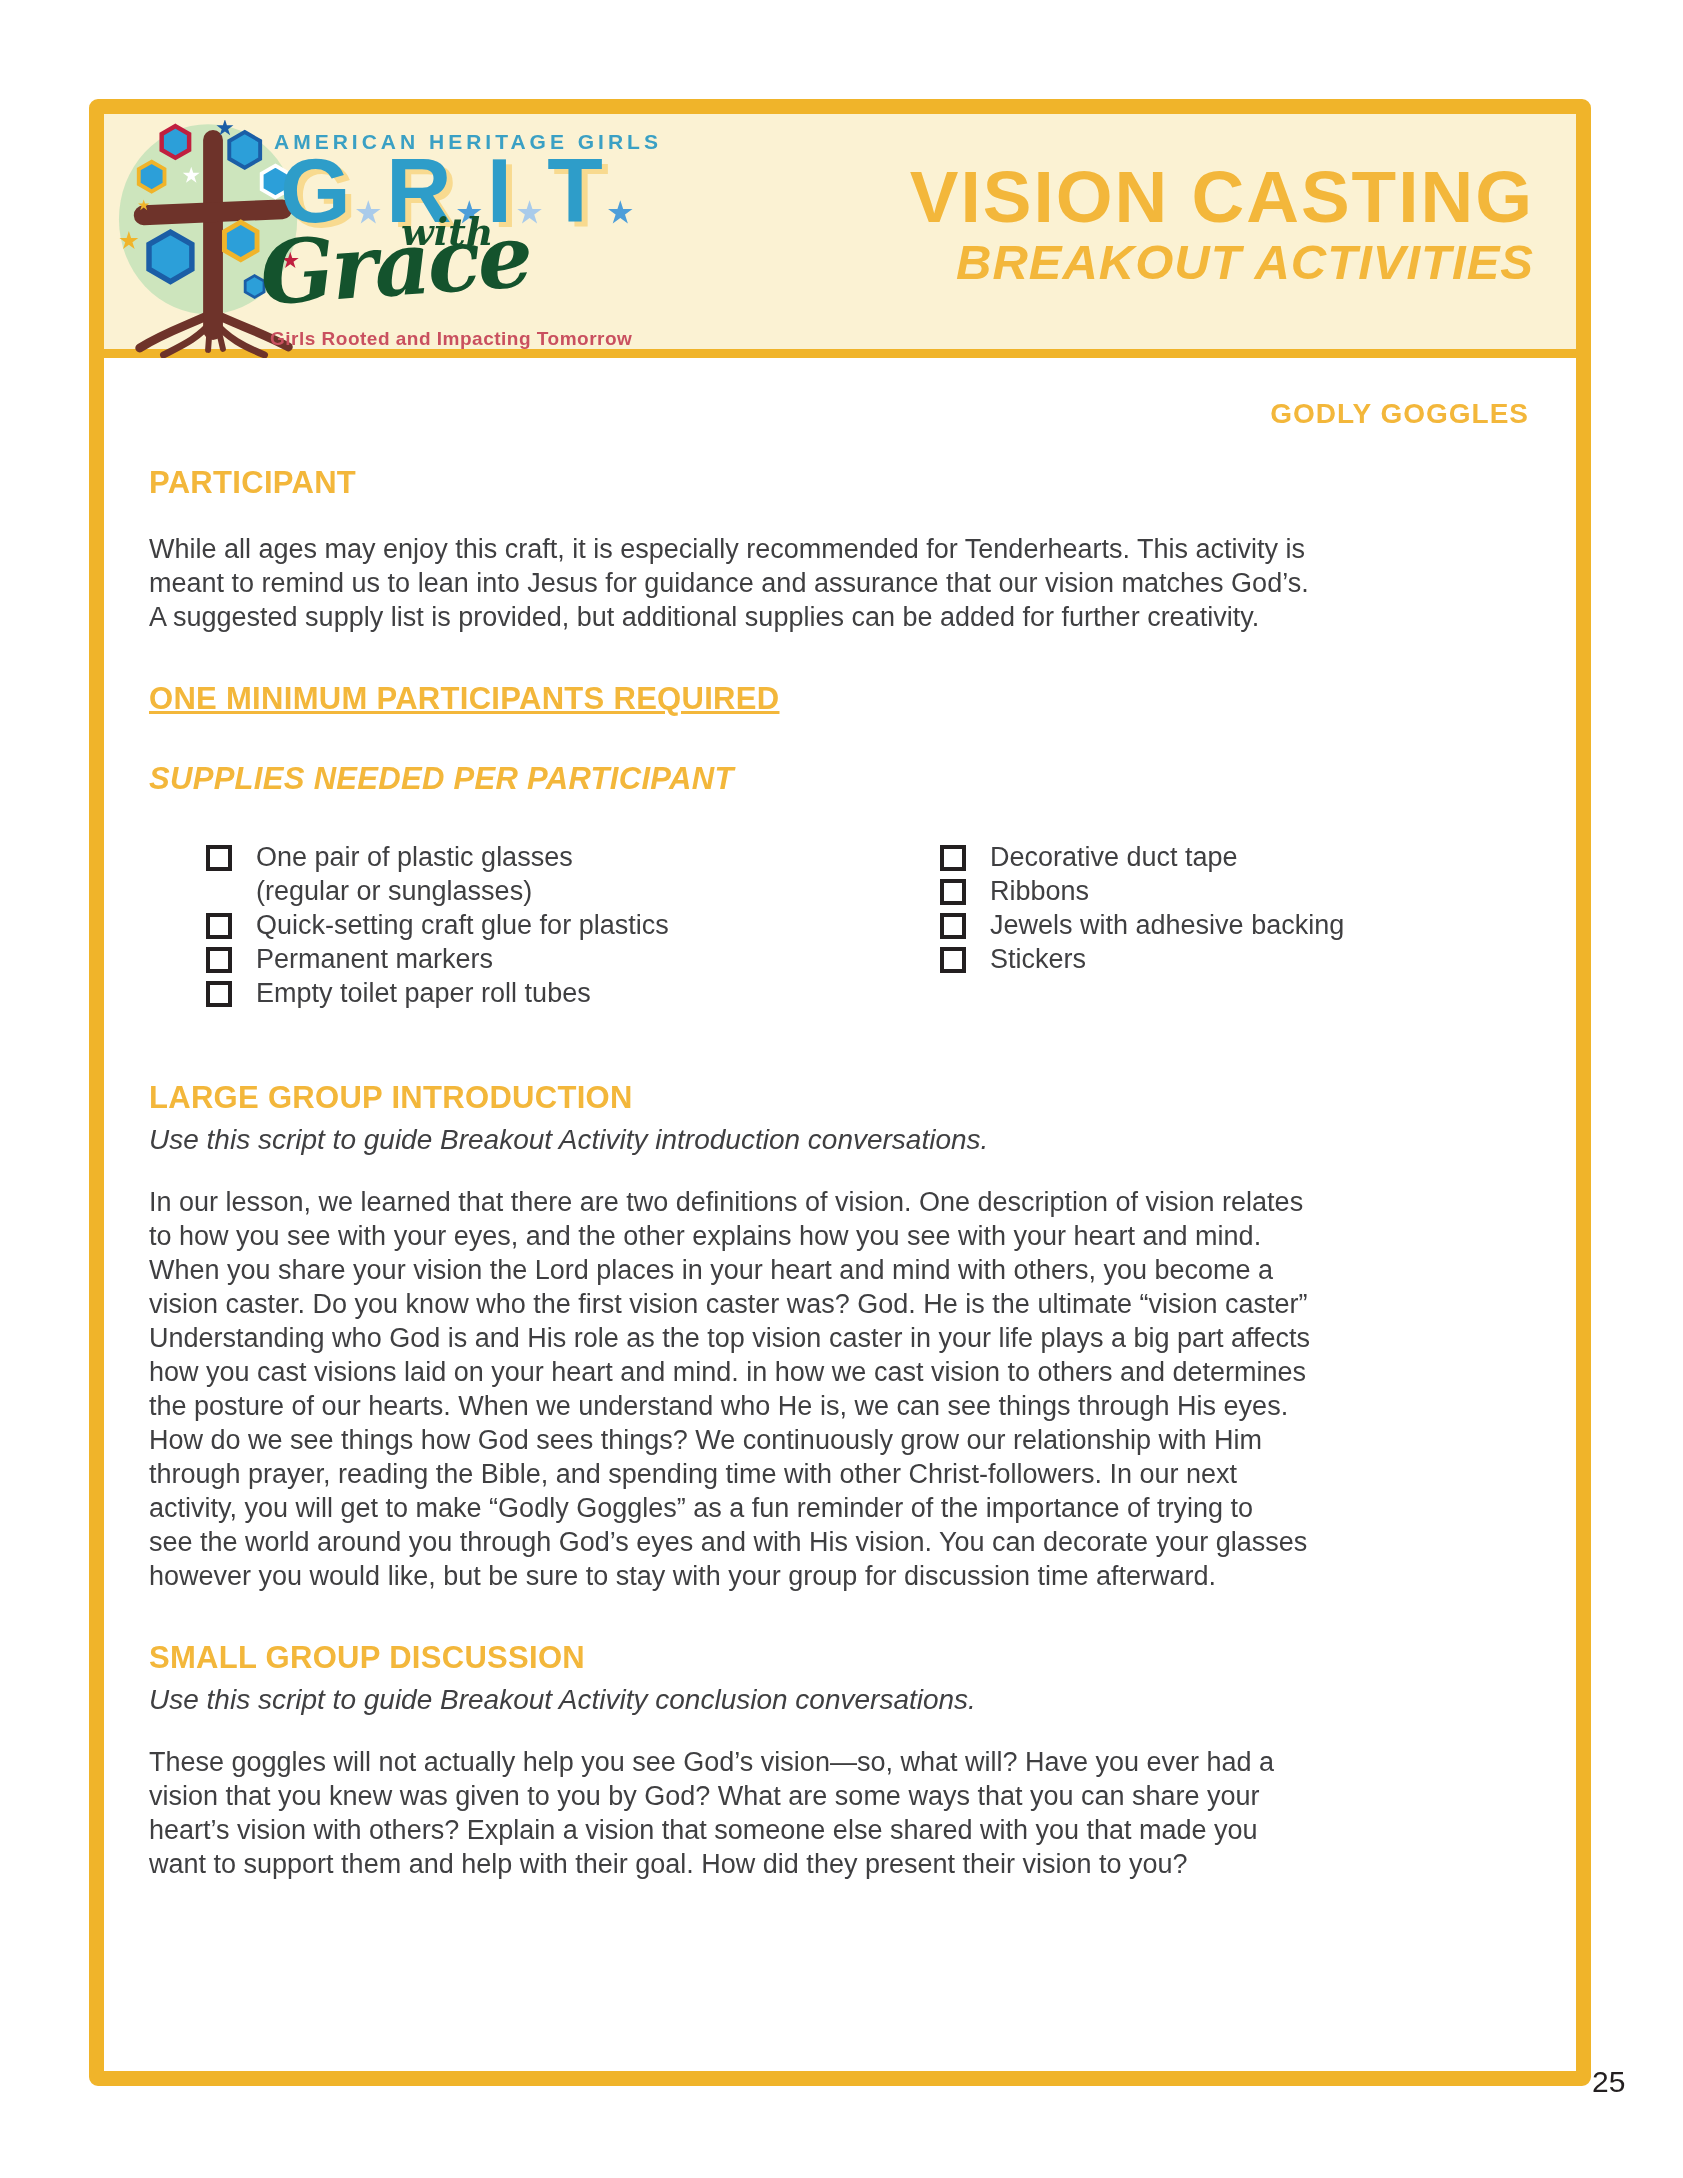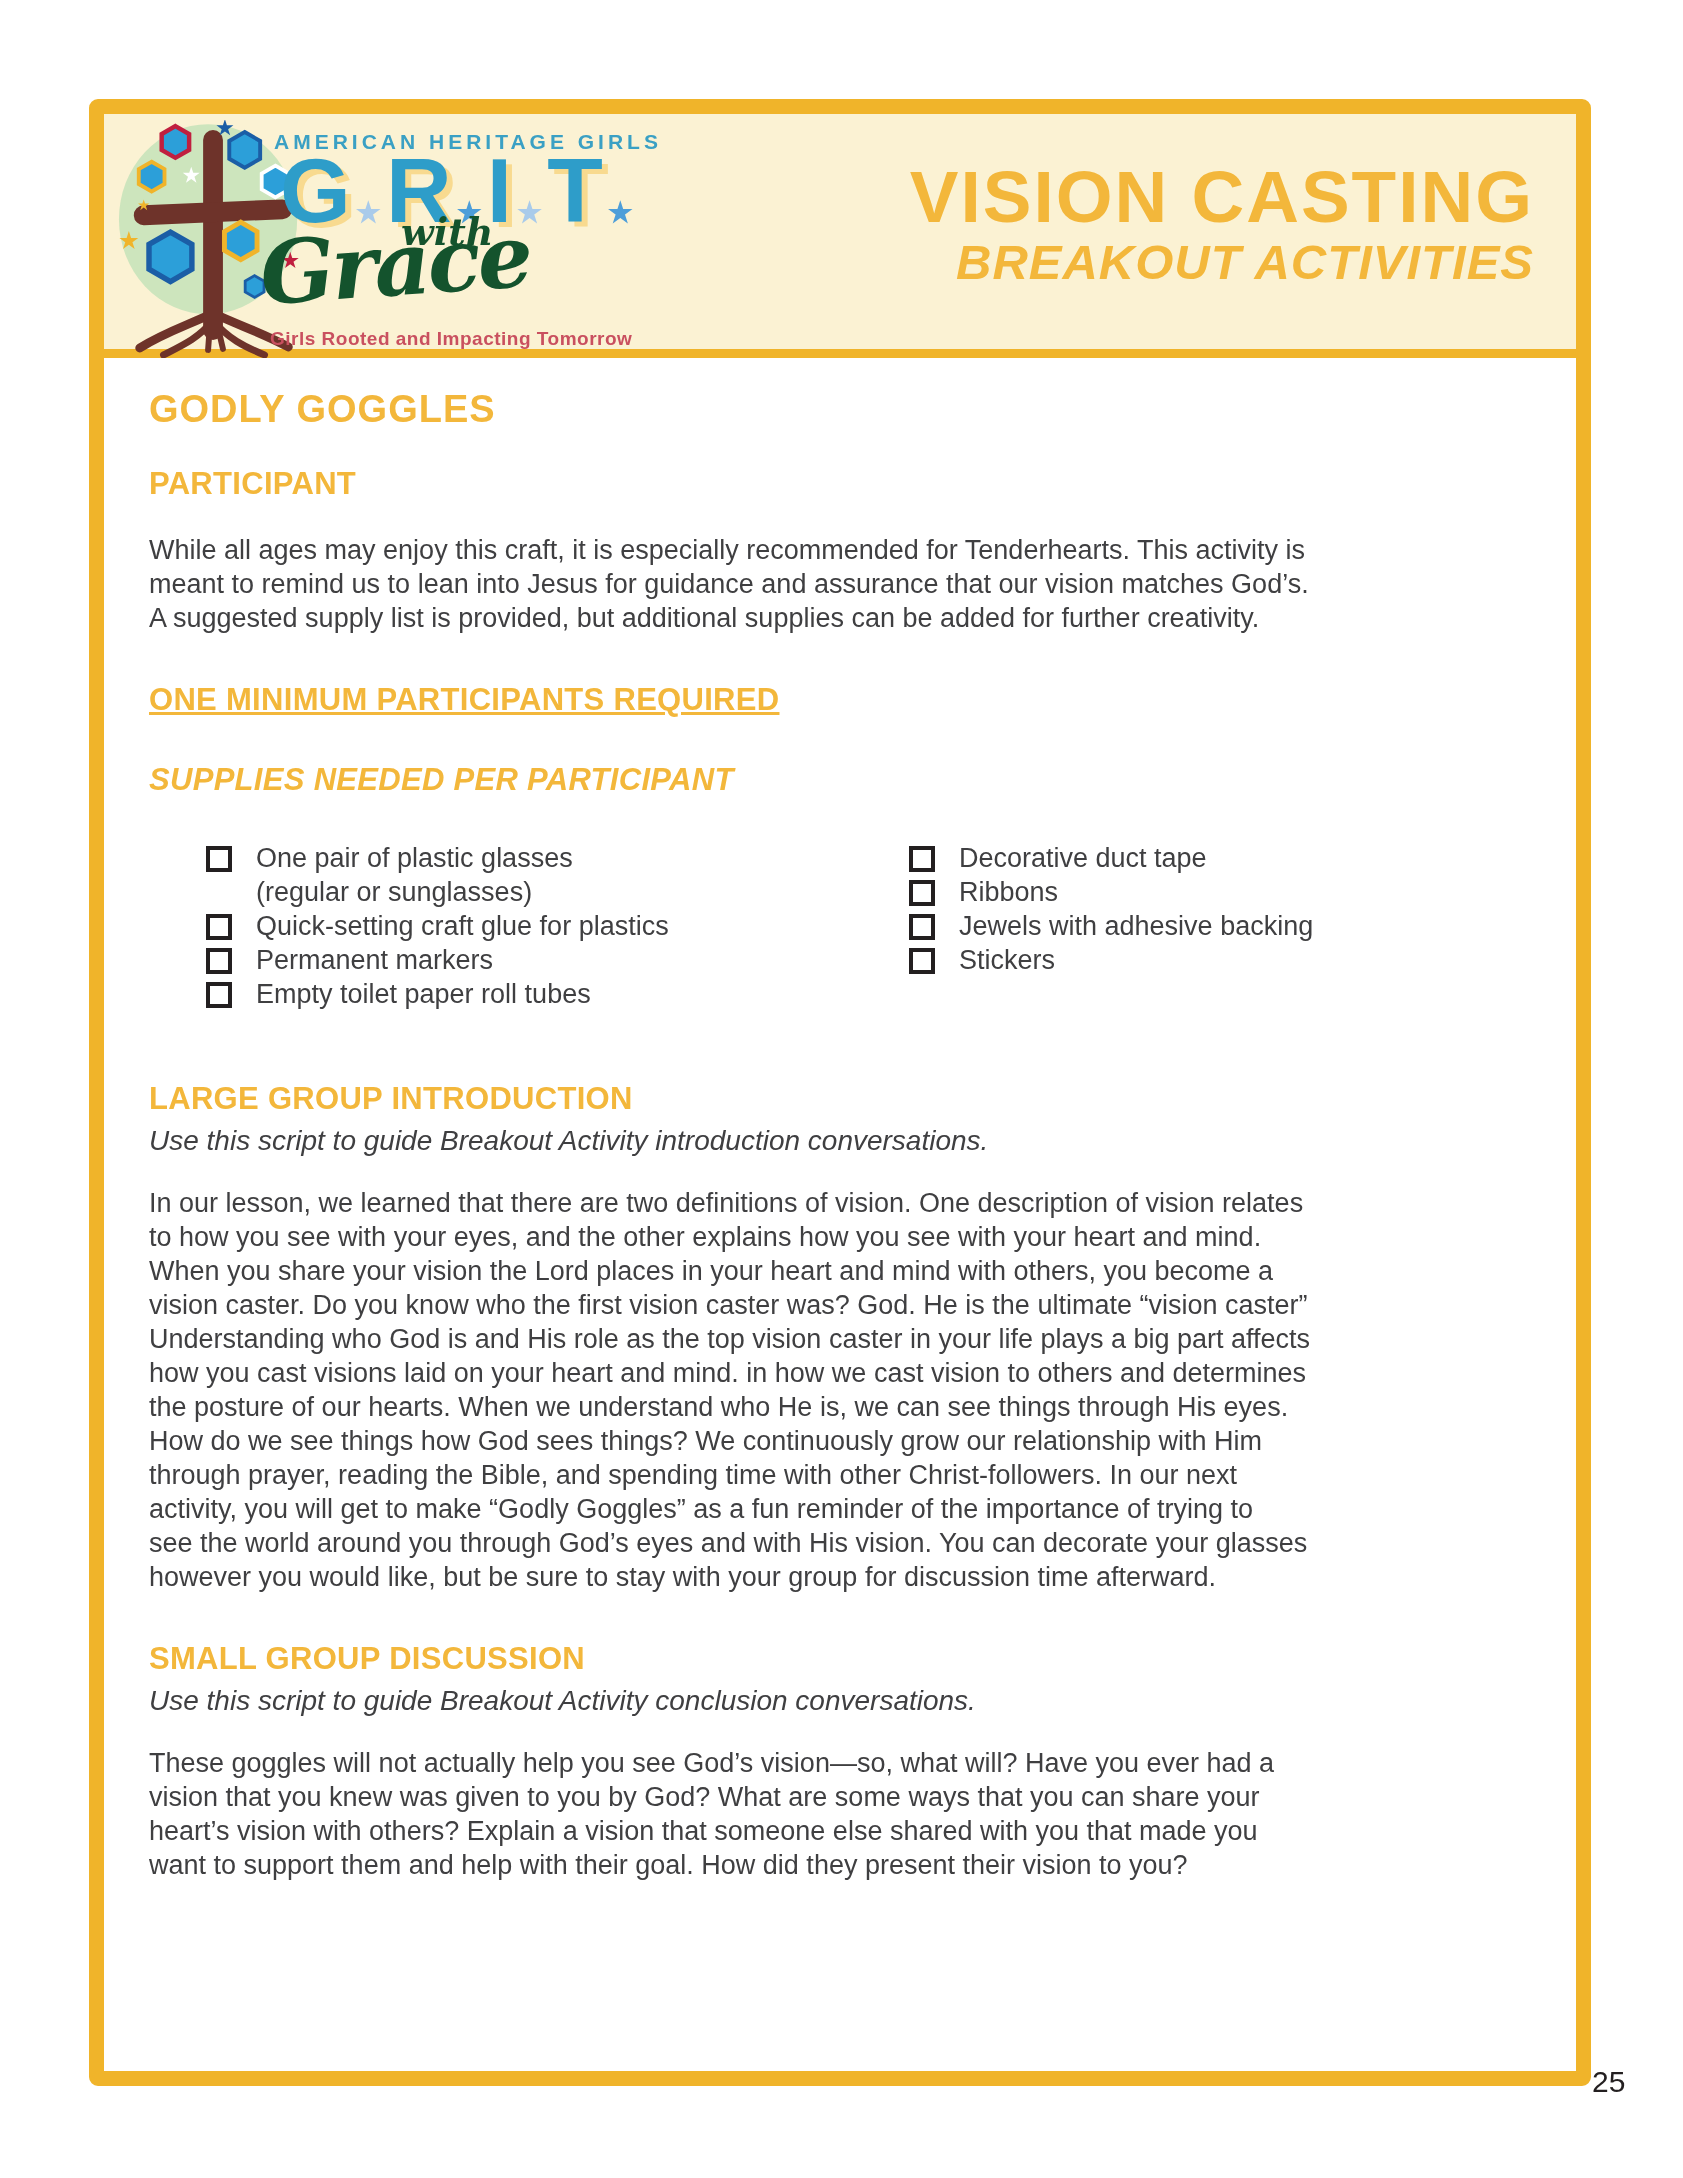--- a/index.html
+++ b/index.html
@@ -40,36 +40,36 @@
   .tagline{
     position:absolute;left:166px;top:214px;font-size:19px;letter-spacing:0.5px;
     color:#C9505F;font-weight:bold;z-index:4;
   }
   .title-block{position:absolute;right:42px;top:44px;text-align:right;color:#F3B73B;}
   .main-title{font-size:73px;font-weight:bold;letter-spacing:2px;line-height:77px;}
   .sub-title{font-size:49px;font-weight:bold;font-style:italic;letter-spacing:1px;line-height:55px;}
   
   .content{padding:0 47px 0 45px;}
   .activity-title{
-    margin-top:30px;text-align:left;font-size:38px;font-weight:bold;
+    margin-top:40px;text-align:right;font-size:28px;font-weight:bold;
     letter-spacing:1px;color:#F3B73B;
   }
   .section-heading{
     font-size:31px;font-weight:bold;color:#F3B73B;letter-spacing:0.3px;line-height:38px;
   }
   .mt-desc{margin-top:34px;}
   .para{font-size:27px;line-height:34px;white-space:pre-line;margin-top:30px;}
   .mt-part{margin-top:46px;text-decoration:underline;}
   .mt-supp{margin-top:42px;font-style:italic;}
   .subtitle{font-size:28px;font-style:italic;line-height:38px;margin-top:4px;}
   .mt-large{margin-top:69px;}
   .mt-small{margin-top:46px;}
   .para-tight{margin-top:26px;}
   
-  .checklist{display:flex;margin-top:42px;}
+  .checklist{display:flex;margin-top:42px;gap:31px;}
   .col-left{margin-left:57px;width:703px;}
   .supply-row{display:flex;align-items:flex-start;font-size:27px;line-height:34px;}
   .cbox{
     width:18px;height:18px;border:4px solid #231F20;margin:5px 24px 0 0;flex:none;
   }
   .cbox-spacer{width:50px;flex:none;}
   
   .page-number{
     position:absolute;left:1592px;top:2065px;font-size:30px;color:#231F20;
   }

